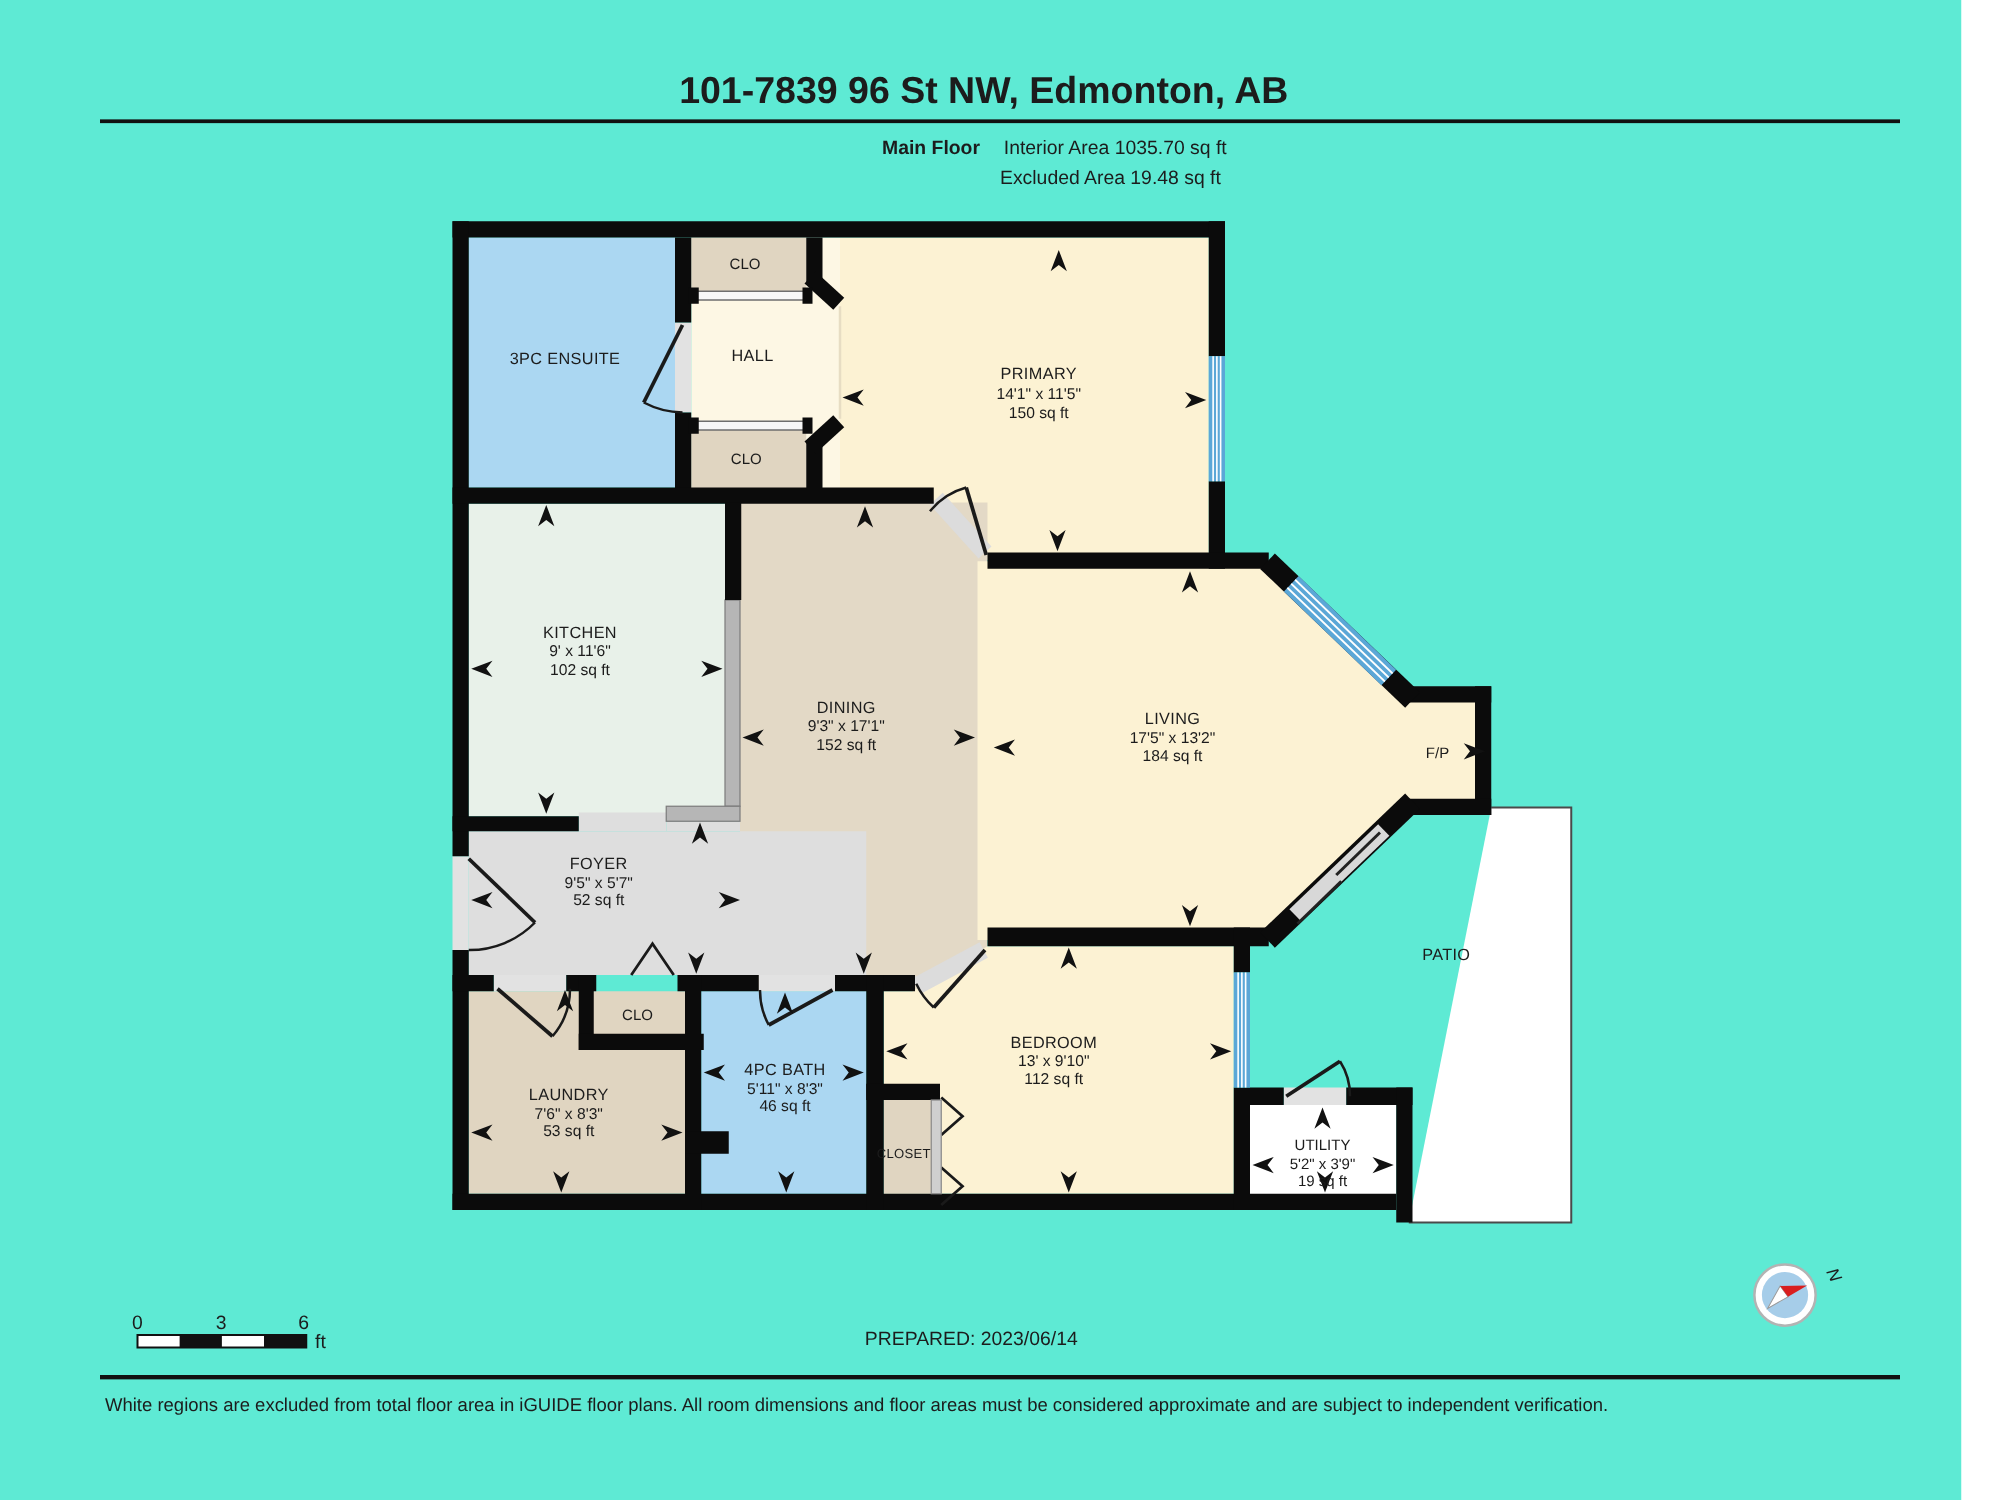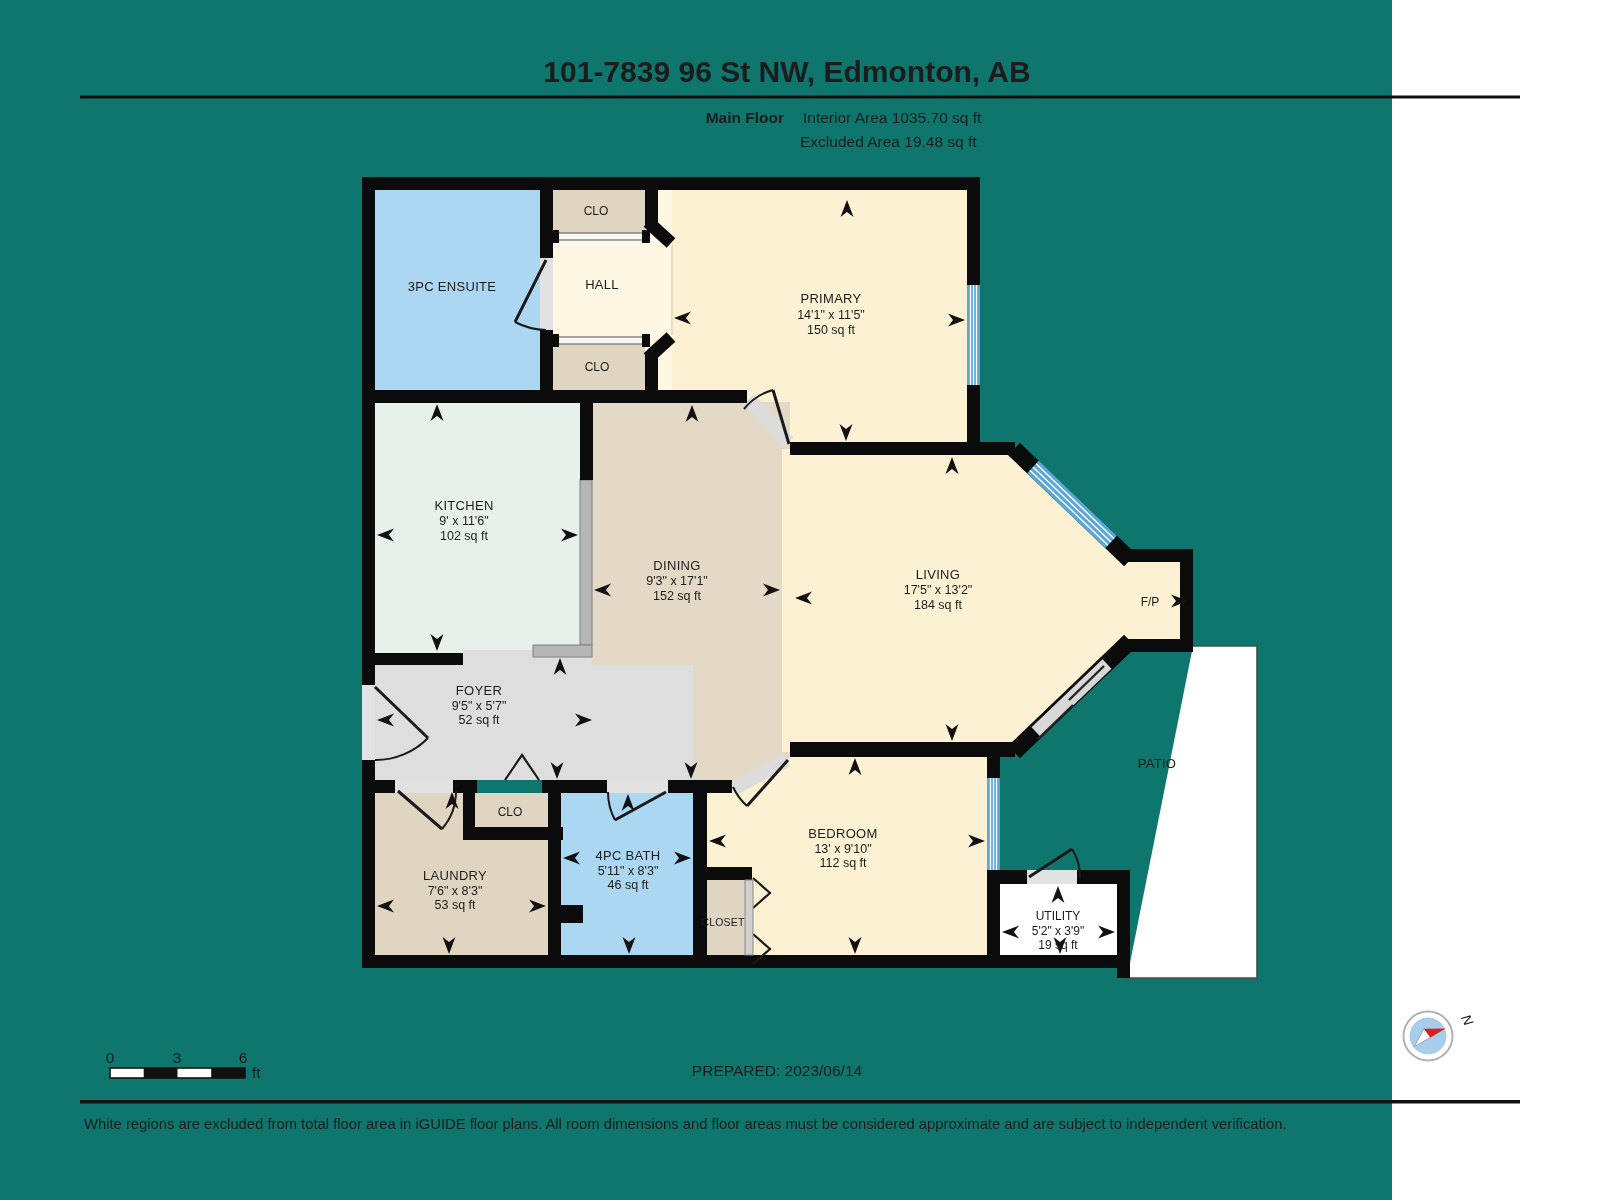--- a/index.html
+++ b/index.html
@@ -1,16 +1,16 @@
 <!DOCTYPE html>
 <html><head>
 <meta charset="utf-8">
 <style>
   html,body{margin:0;padding:0;background:#ffffff;}
-  .page{width:1392px;height:1200px;position:relative;background:#0f766e;font-family:"Liberation Sans",sans-serif;text-decoration:underline;}
+  .page{width:1569px;height:1200px;position:relative;background:#5eead4;font-family:"Liberation Sans",sans-serif;text-decoration:underline;}
   svg{display:block;}
   text{fill:#1c1c1c;font-family:"Liberation Sans",sans-serif;}
   .title{font-size:30px;font-weight:bold;}
   .sub{font-size:15.5px;}
   .subb{font-size:15.5px;font-weight:bold;}
   .room{font-size:13px;letter-spacing:.3px;}
   .dims{font-size:12.5px;}
   .small{font-size:12px;}
   .tiny{font-size:10.5px;letter-spacing:.2px;}
   .foot{font-size:14.8px;}

